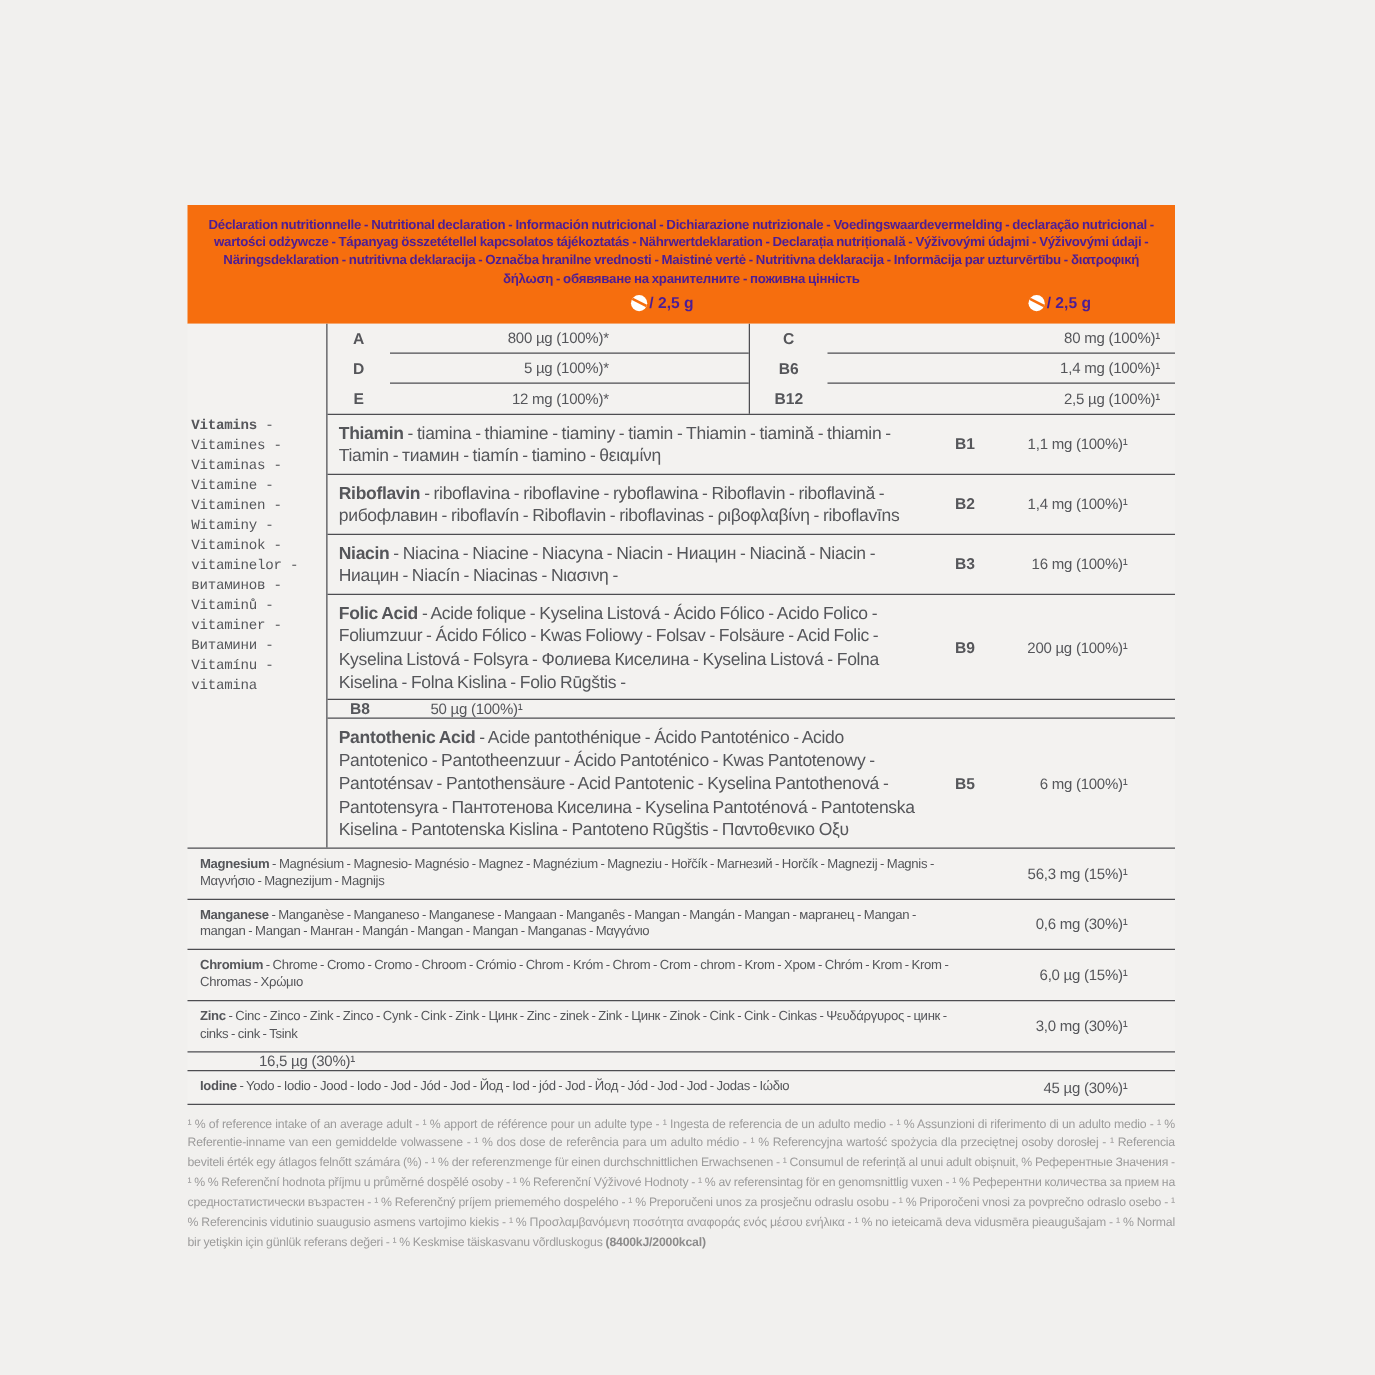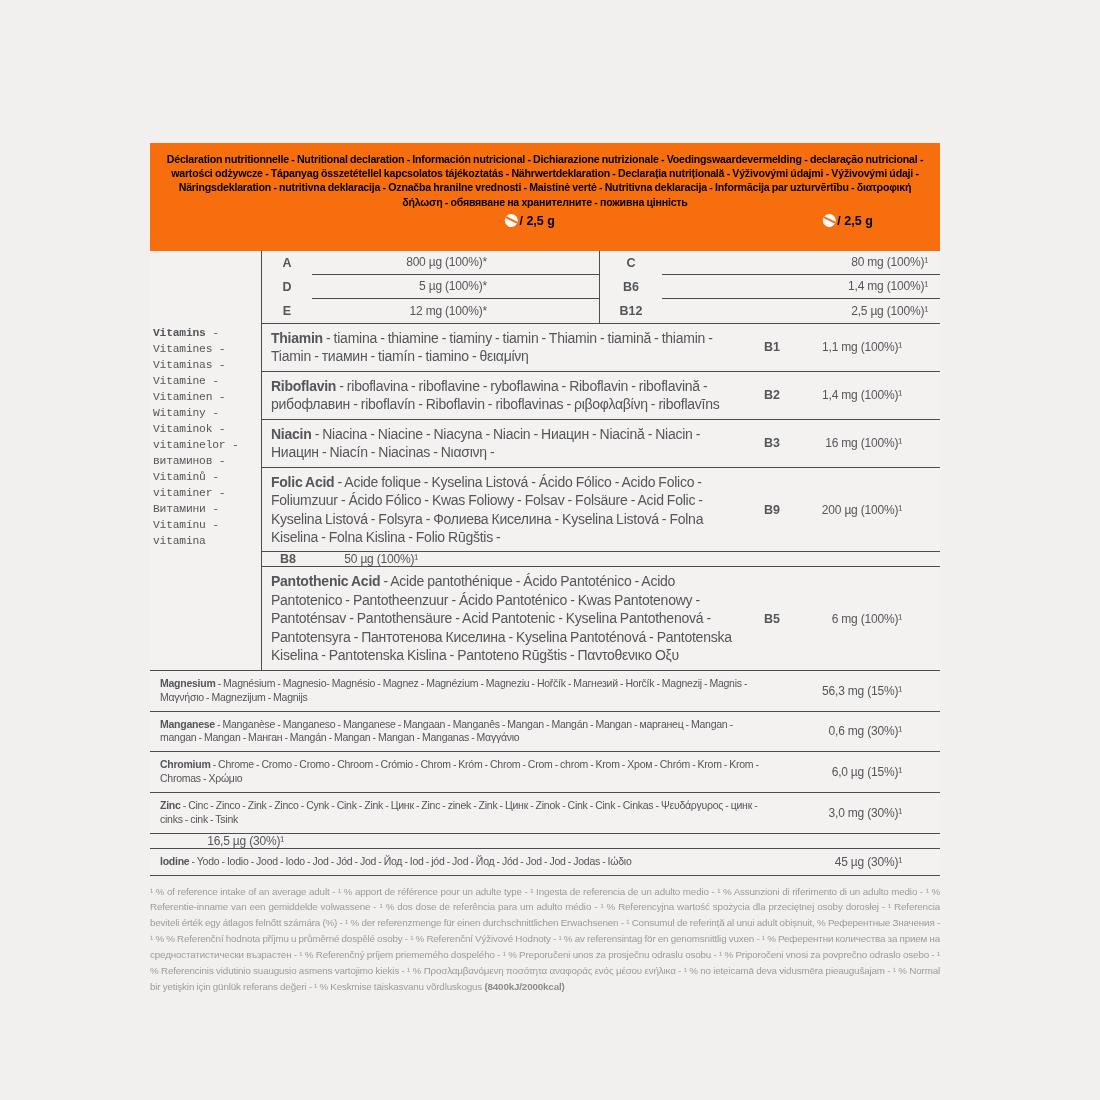--- a/index.html
+++ b/index.html
@@ -6,27 +6,27 @@
   body{
     width:1100px;height:1100px;overflow:hidden;
     background:#efeeec;
     font-family:"Liberation Sans","DejaVu Sans",sans-serif;
     -webkit-font-smoothing:antialiased;
   }
   .page{position:relative;width:1100px;height:1100px;background:#f1f0ee;}
   .sheet{position:absolute;left:150px;top:143px;width:790px;}
 
   
-  .hdr{background:#f66e0e;color:#000000;padding:9px 12px 18px 12px;}
+  .hdr{background:#f66e0e;color:#4c1d95;padding:9px 12px 5px 12px;margin-top:21px;}
   .hdr-text{
     font-size:10.6px;font-weight:bold;text-align:center;line-height:1.34;
     letter-spacing:-0.2px;word-spacing:-0.4px;
   }
   .hdr-icons{position:relative;height:21px;margin-top:3px;}
-  .dose{position:absolute;top:2px;display:flex;align-items:flex-start;gap:2px;
+  .dose{position:absolute;top:2px;display:flex;align-items:flex-end;gap:2px;
     font-weight:bold;font-size:12.5px;white-space:nowrap;}
   .dose-left{left:48%;transform:translateX(-50%);}
   .dose-right{left:89.5%;transform:translateX(-50%);}
   .pill{width:13px;height:13px;background:#ffffff;border-radius:50%;
     position:relative;overflow:hidden;flex:0 0 auto;}
   .pill::after{content:"";position:absolute;left:-3px;top:5.5px;width:20px;height:1.6px;
     background:#f66e0e;transform:rotate(27deg);}
 
   
   .tbl{color:#55565a;background:#f3f2f0;}

